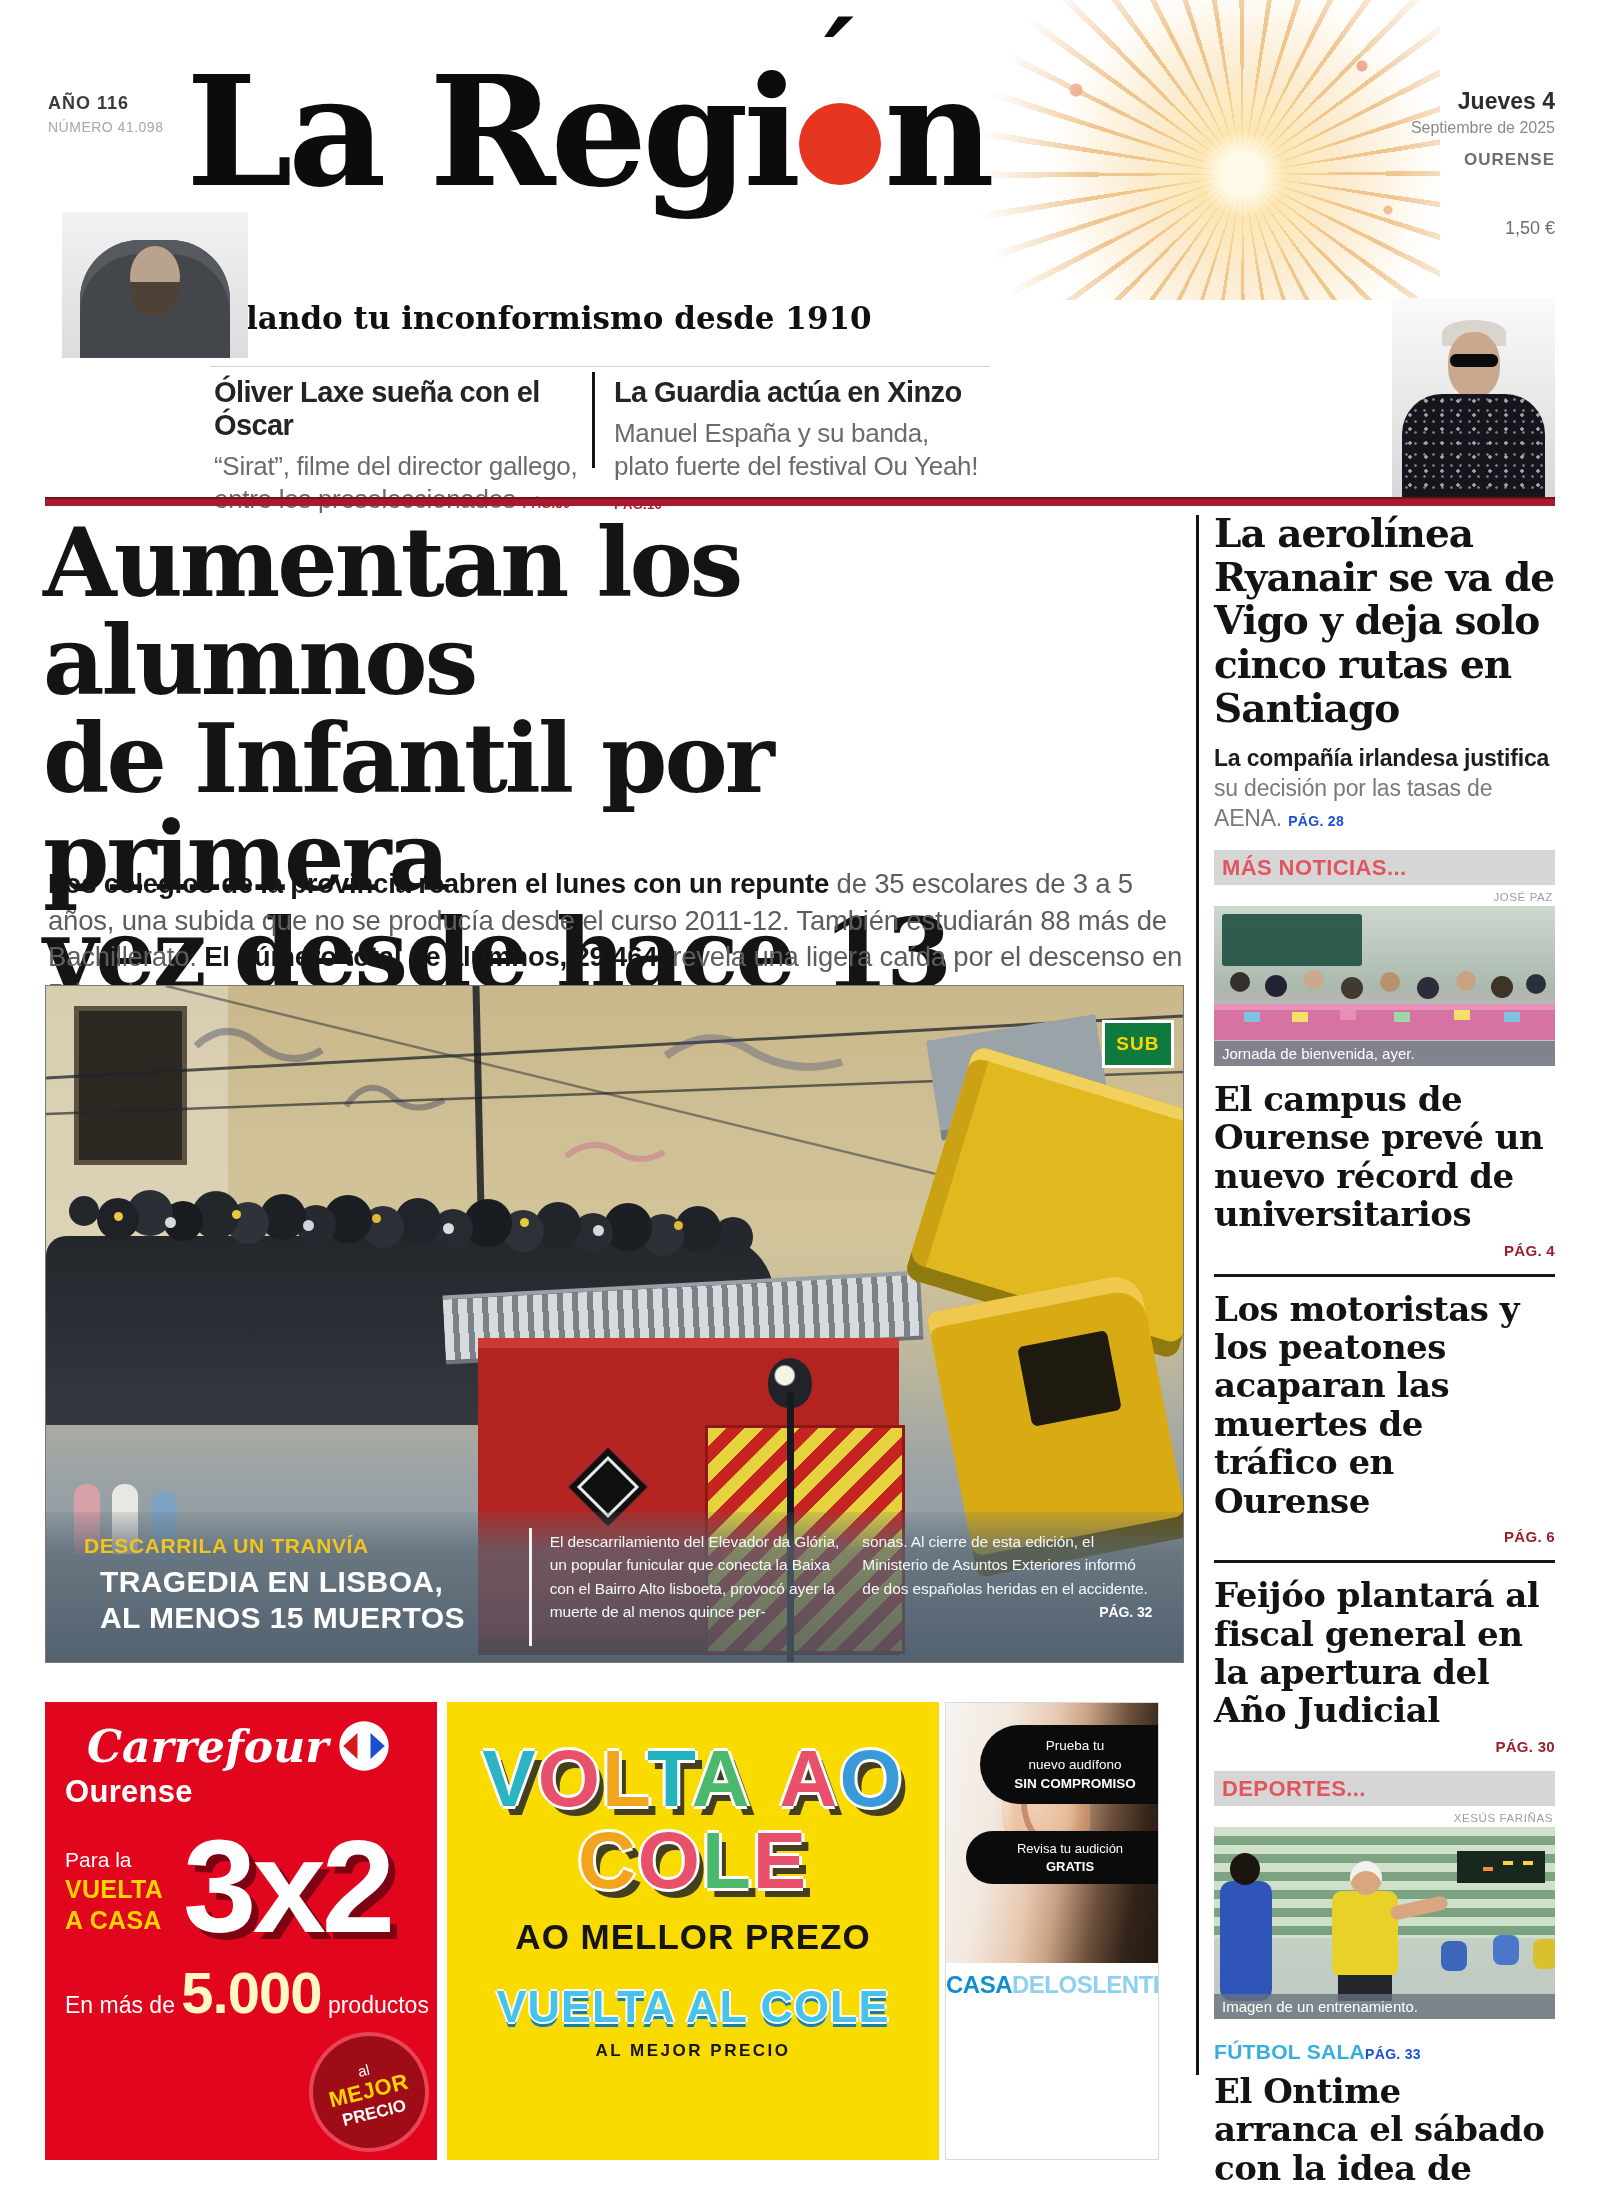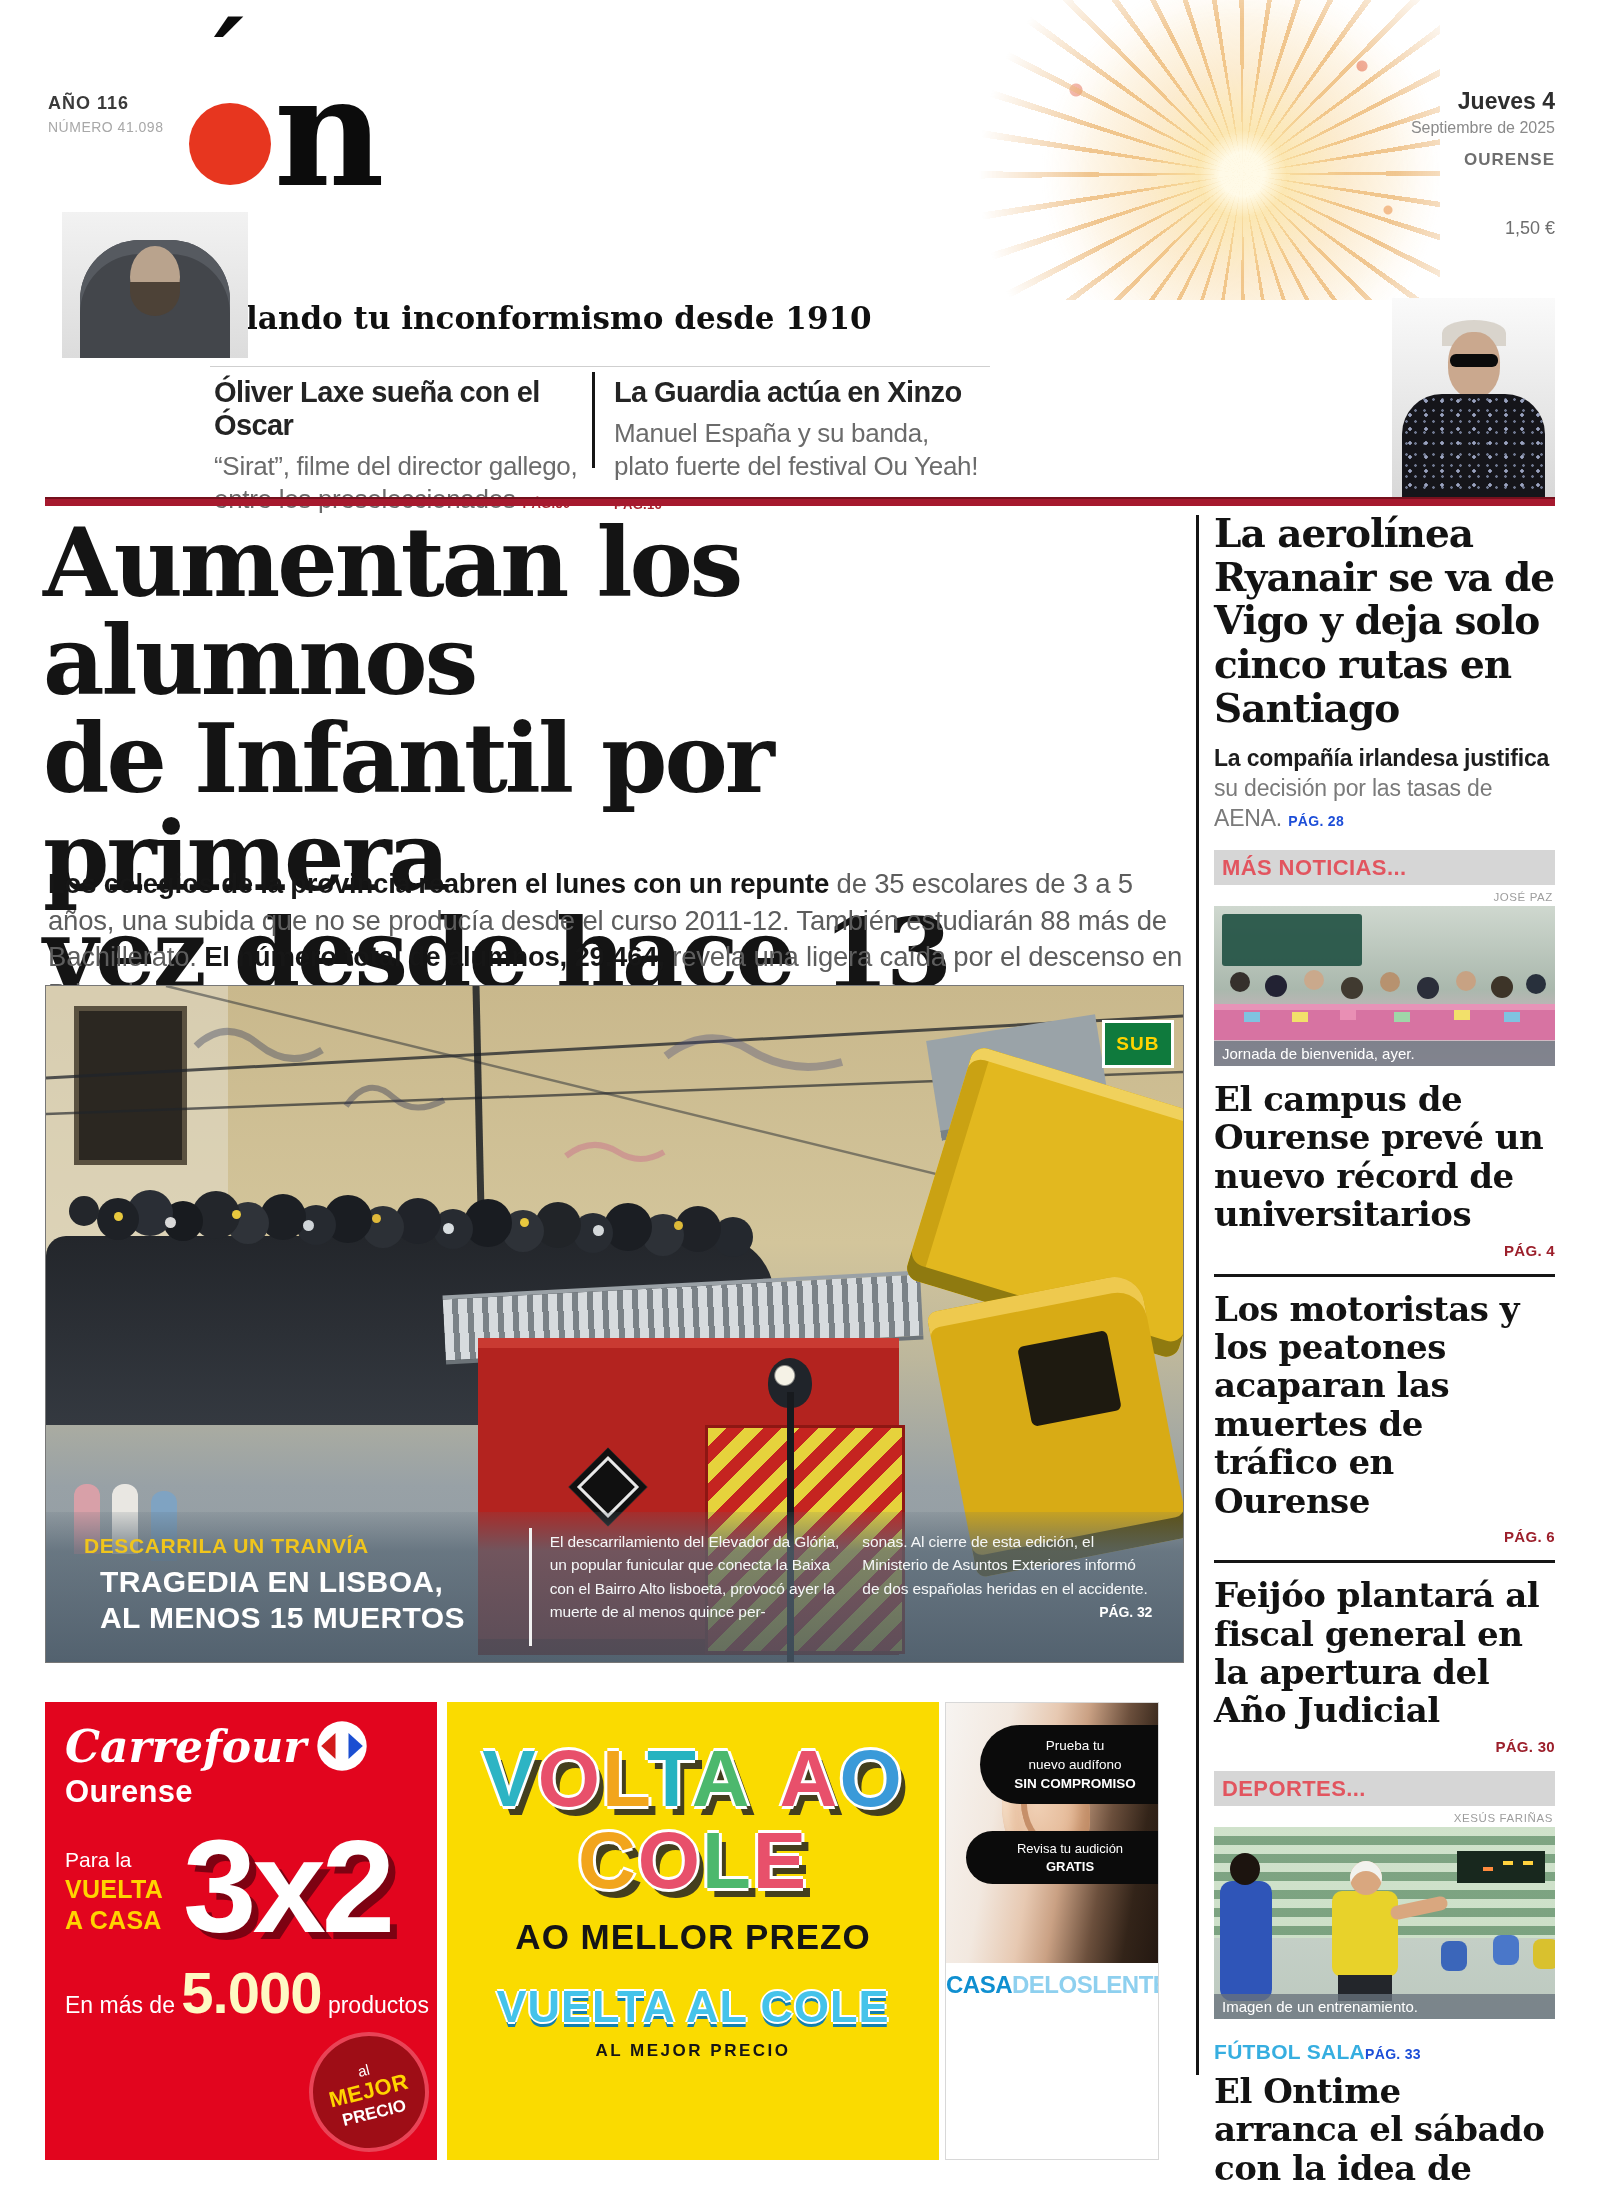--- a/index.html
+++ b/index.html
@@ -172,21 +172,21 @@
   .coach-legs{position:absolute;left:124px;top:148px;width:54px;height:26px;background:#23262b;}
   .player-body{position:absolute;left:6px;top:54px;width:52px;height:120px;border-radius:12px;background:#2f55b8;}
   .player-head{position:absolute;left:16px;top:26px;width:30px;height:32px;border-radius:50%;background:#1c140f;}
   .bench{position:absolute;right:36px;top:108px;width:26px;height:30px;border-radius:8px;background:#4a77c9;
          box-shadow:40px 4px 0 #d9c12e,-52px 6px 0 #3b66ba;}
 
   
   .ad-carrefour{left:45px;top:1702px;width:392px;height:458px;background:#e2051e;color:#fff;overflow:hidden;}
   .cf-inner{padding:18px 20px;position:relative;height:100%;box-sizing:border-box;}
   .cf-brandrow{display:flex;align-items:center;gap:10px;}
-  .cf-brand{font-family:"DejaVu Serif","Liberation Serif",serif;font-style:italic;font-weight:700;font-size:44px;}
+  .cf-brand{font-family:"DejaVu Serif","Liberation Serif",serif;font-style:italic;font-weight:700;font-size:44px;margin-left:22px;}
   .cf-city{font-size:31px;font-weight:800;margin-top:2px;letter-spacing:.3px;}
   .cf-mid{display:flex;margin-top:14px;align-items:center;}
   .cf-left{width:118px;line-height:1.25;margin-top:10px;}
   .cf-para{font-size:21px;}
   .cf-vuelta{font-size:25px;font-weight:800;color:#ffd400;letter-spacing:.3px;}
   .cf-offer{font-size:132px;font-weight:800;line-height:.95;letter-spacing:-4px;text-shadow:7px 7px 0 #7d0212;}
   .cf-bottom{margin-top:10px;white-space:nowrap;}
   .cf-m1,.cf-m3{font-size:23px;}
   .cf-m2{font-size:58px;font-weight:800;color:#fef9c3;letter-spacing:-1px;}
   .cf-badge{position:absolute;right:12px;bottom:12px;width:112px;height:112px;border-radius:50%;background:#9e0d16;
@@ -233,21 +233,21 @@
 
 <div id="page">
 
   <div class="abs meta-left">
     <div class="meta-year">AÑO 116</div>
     <div class="meta-num">NÚMERO 41.098</div>
   </div>
 
   <div class="abs fireworks"></div>
 
-  <div class="abs mast"><span class="disc"><span class="acc">´</span></span><span>n</span></div>
+  <div class="abs mast"><span>La Regi</span><span class="disc"><span class="acc">´</span></span><span>n</span></div>
   <div class="abs tagline">Afilando tu inconformismo desde 1910</div>
 
   <div class="abs dateblock">
     <div class="d-day">Jueves 4</div>
     <div class="d-month">Septiembre de 2025</div>
     <div class="d-city">OURENSE</div>
     <div class="d-price">1,50 €</div>
   </div>
 
   <div class="abs ph-laxe">

